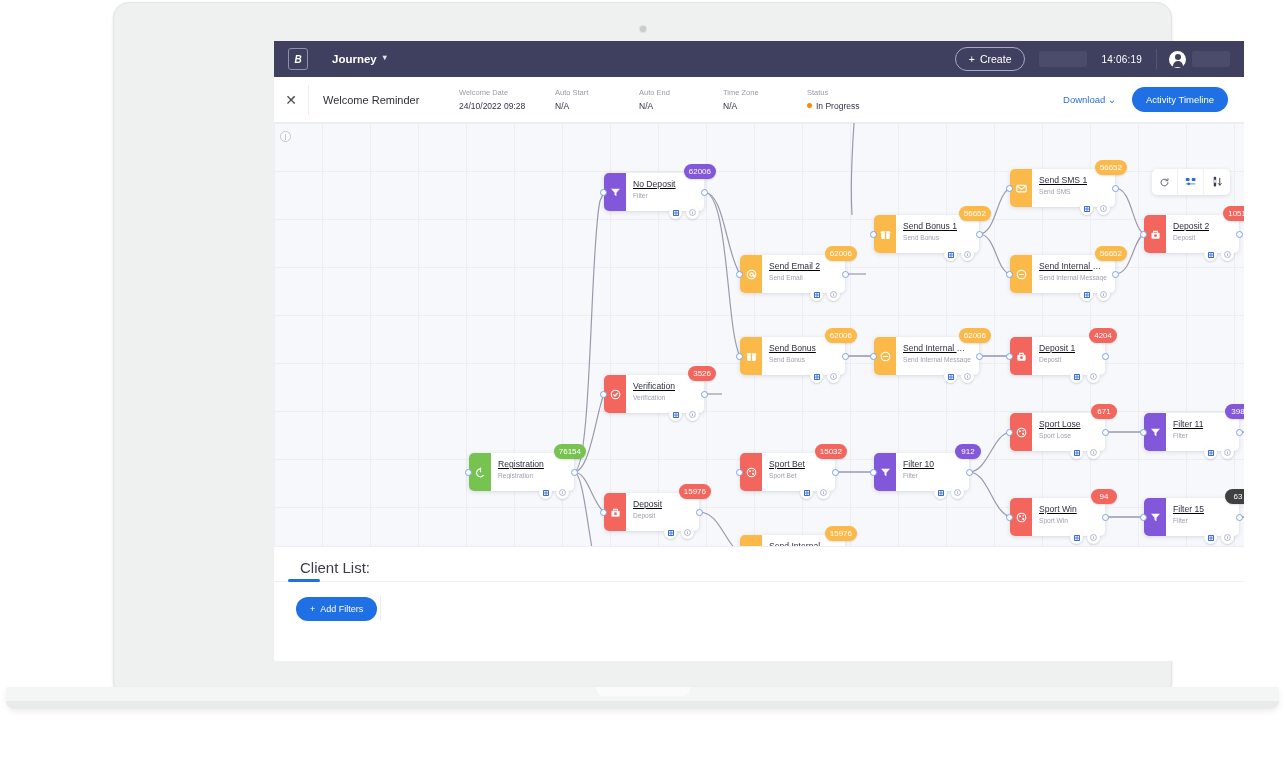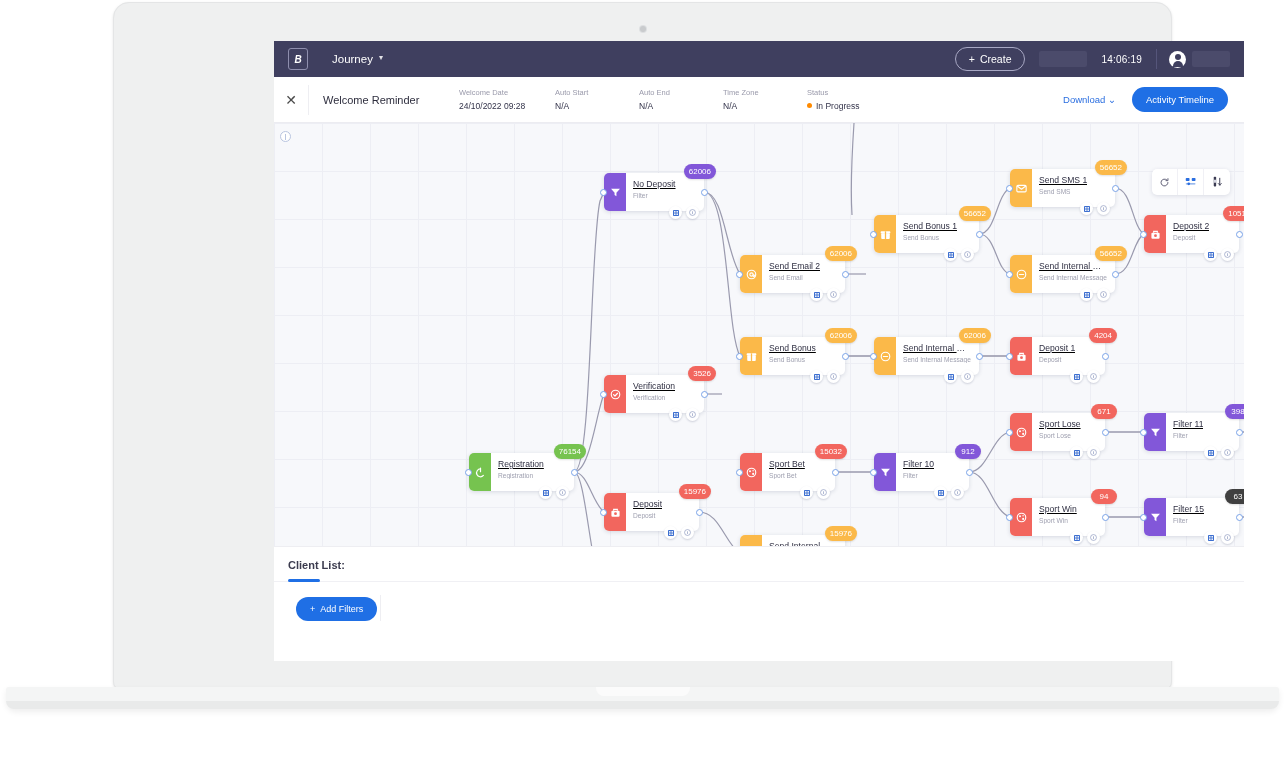--- a/index.html
+++ b/index.html
@@ -25,21 +25,21 @@
          background:#e9eaea; border-radius:0 0 10px 10px; }
   .notch { position:absolute; left:50%; top:0; margin-left:-47px; width:94px; height:9px;
          background:#fbfbfb; border-radius:0 0 8px 8px; }
 
   
   .appbar { position:absolute; left:0; top:0; width:970px; height:36px;
         background:#3f3f5f; display:flex; align-items:center; }
   .logo { width:20px; height:22px; margin-left:14px; border:1px solid #8f8fae;
         border-radius:3px; color:#fff; font-size:10px; font-weight:bold;
         display:flex; align-items:center; justify-content:center; font-style:italic; }
-  .nav-journey { margin-left:24px; color:#fff; font-size:11.5px; font-weight:normal;
+  .nav-journey { margin-left:24px; color:#fff; font-size:11.5px; font-weight:bold;
         display:flex; gap:6px; cursor:pointer; }
   .chev { font-size:8px; opacity:.85; }
   .spacer { flex:1; }
   .create-btn { border:1px solid #a8a8c4; color:#fff; border-radius:13px;
         font-size:10.5px; padding:5px 13px; display:flex; align-items:center; gap:5px;
         cursor:pointer; background:transparent; }
   .redact { width:48px; height:16px; background:#4b4b6b; border-radius:2px; margin-left:14px; }
   .clock { color:#fff; font-size:10px; margin-left:14px; letter-spacing:.2px; }
   .hdr-sep { width:1px; height:20px; background:#55557a; margin-left:14px; }
   .avatar { width:17px; height:17px; border-radius:50%; background:#fff; margin-left:12px;
@@ -103,21 +103,21 @@
   .port { position:absolute; width:7px; height:7px; border-radius:50%; background:#fff;
         border:1.4px solid #7aa3e8; top:50%; margin-top:-3.5px; }
   .port.in { left:-4px; } .port.out { right:-4px; }
   .mini { position:absolute; bottom:-8px; width:13px; height:13px; border-radius:50%;
         background:#fff; box-shadow:0 1px 2px rgba(40,50,90,.2); display:flex;
         align-items:center; justify-content:center; cursor:pointer; }
   .mini.a { right:22px; } .mini.b { right:5px; }
   .mini svg { display:block; }
   .clientbar { position:absolute; left:0; top:505px; width:970px; height:115px;
         background:#fff; border-top:1px solid #eeeef2; }
-  .cl-tab { position:absolute; left:14px; top:12px; font-size:11px; color:#3b3b4e;font-weight:bold; }
+  .cl-tab { position:absolute; left:26px; top:12px; font-size:15px; color:#3b3b4e; }
   .cl-underline { position:absolute; left:14px; top:32px; width:32px; height:2.5px;
         background:#1f6fe5; border-radius:2px; }
   .cl-rule { position:absolute; left:0; top:34px; width:970px; height:1px; background:#f0f0f4; }
   .addfilters { position:absolute; left:22px; top:50px; background:#1f6fe5; color:#fff;
         font-size:9px; padding:7px 14px; border-radius:14px; display:flex; gap:5px;
         align-items:center; cursor:pointer; }
   .cl-vsep { position:absolute; left:106px; top:48px; width:1px; height:26px; background:#eeeef2; }
 </style>
 </head>
 <body>

